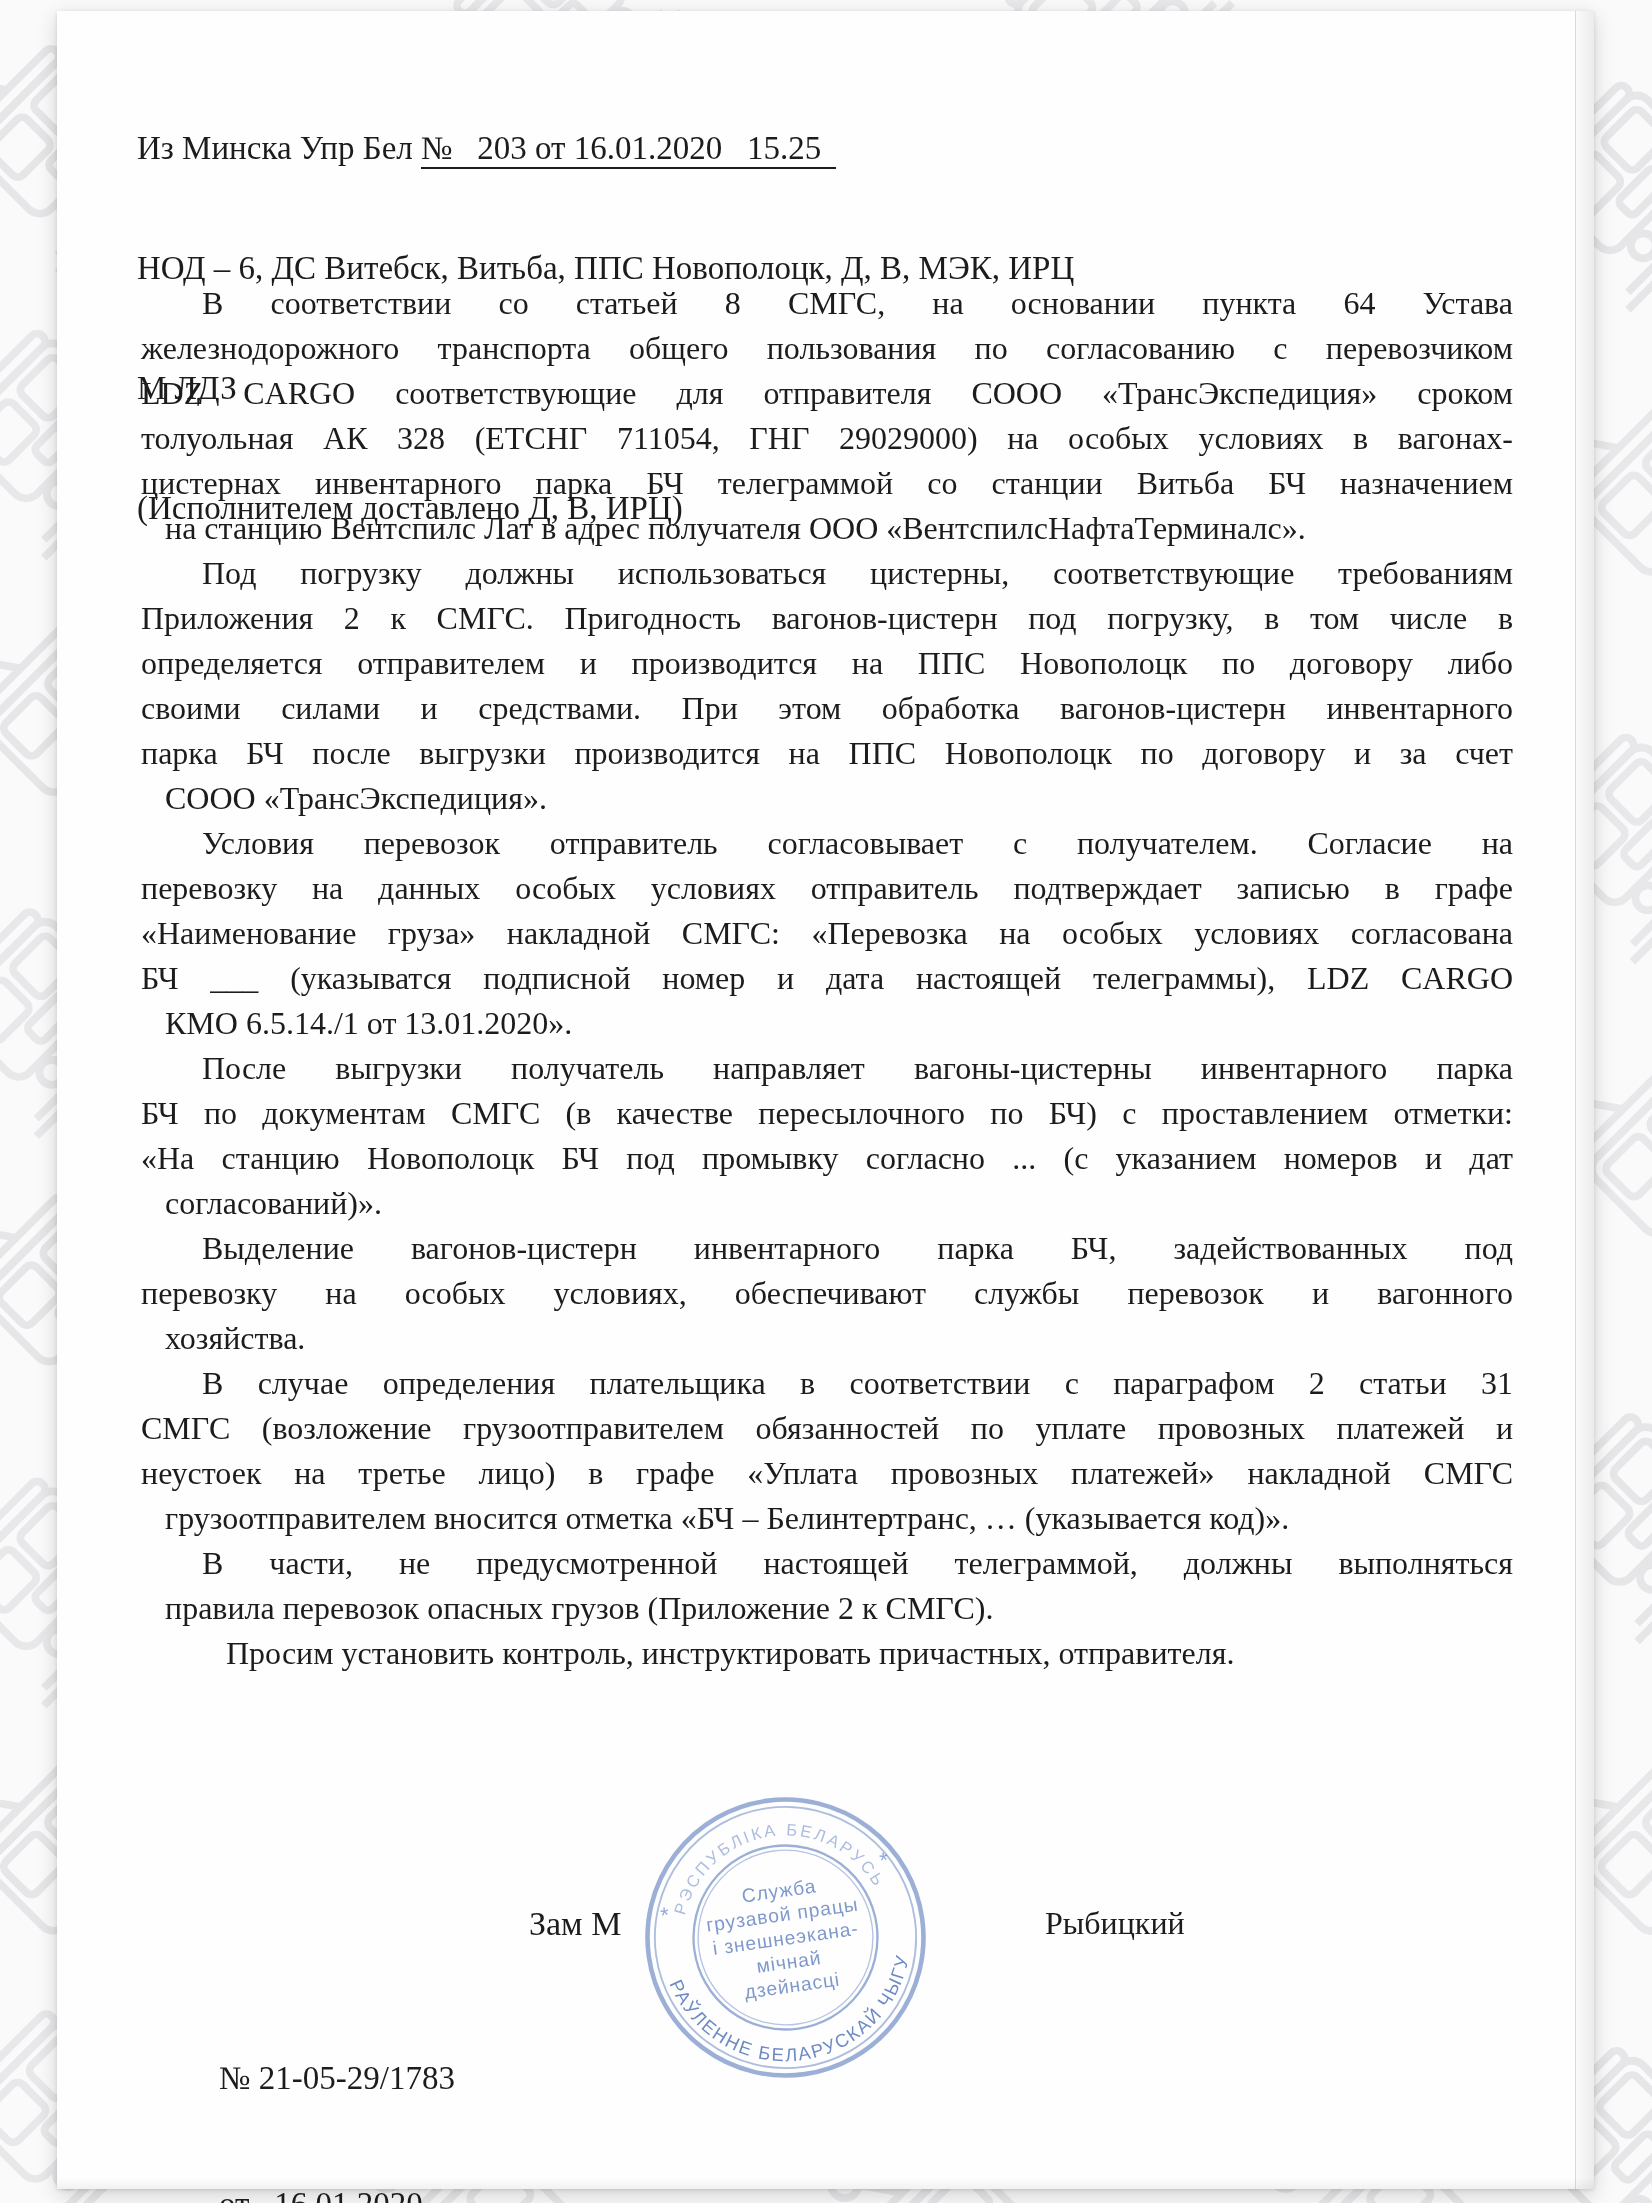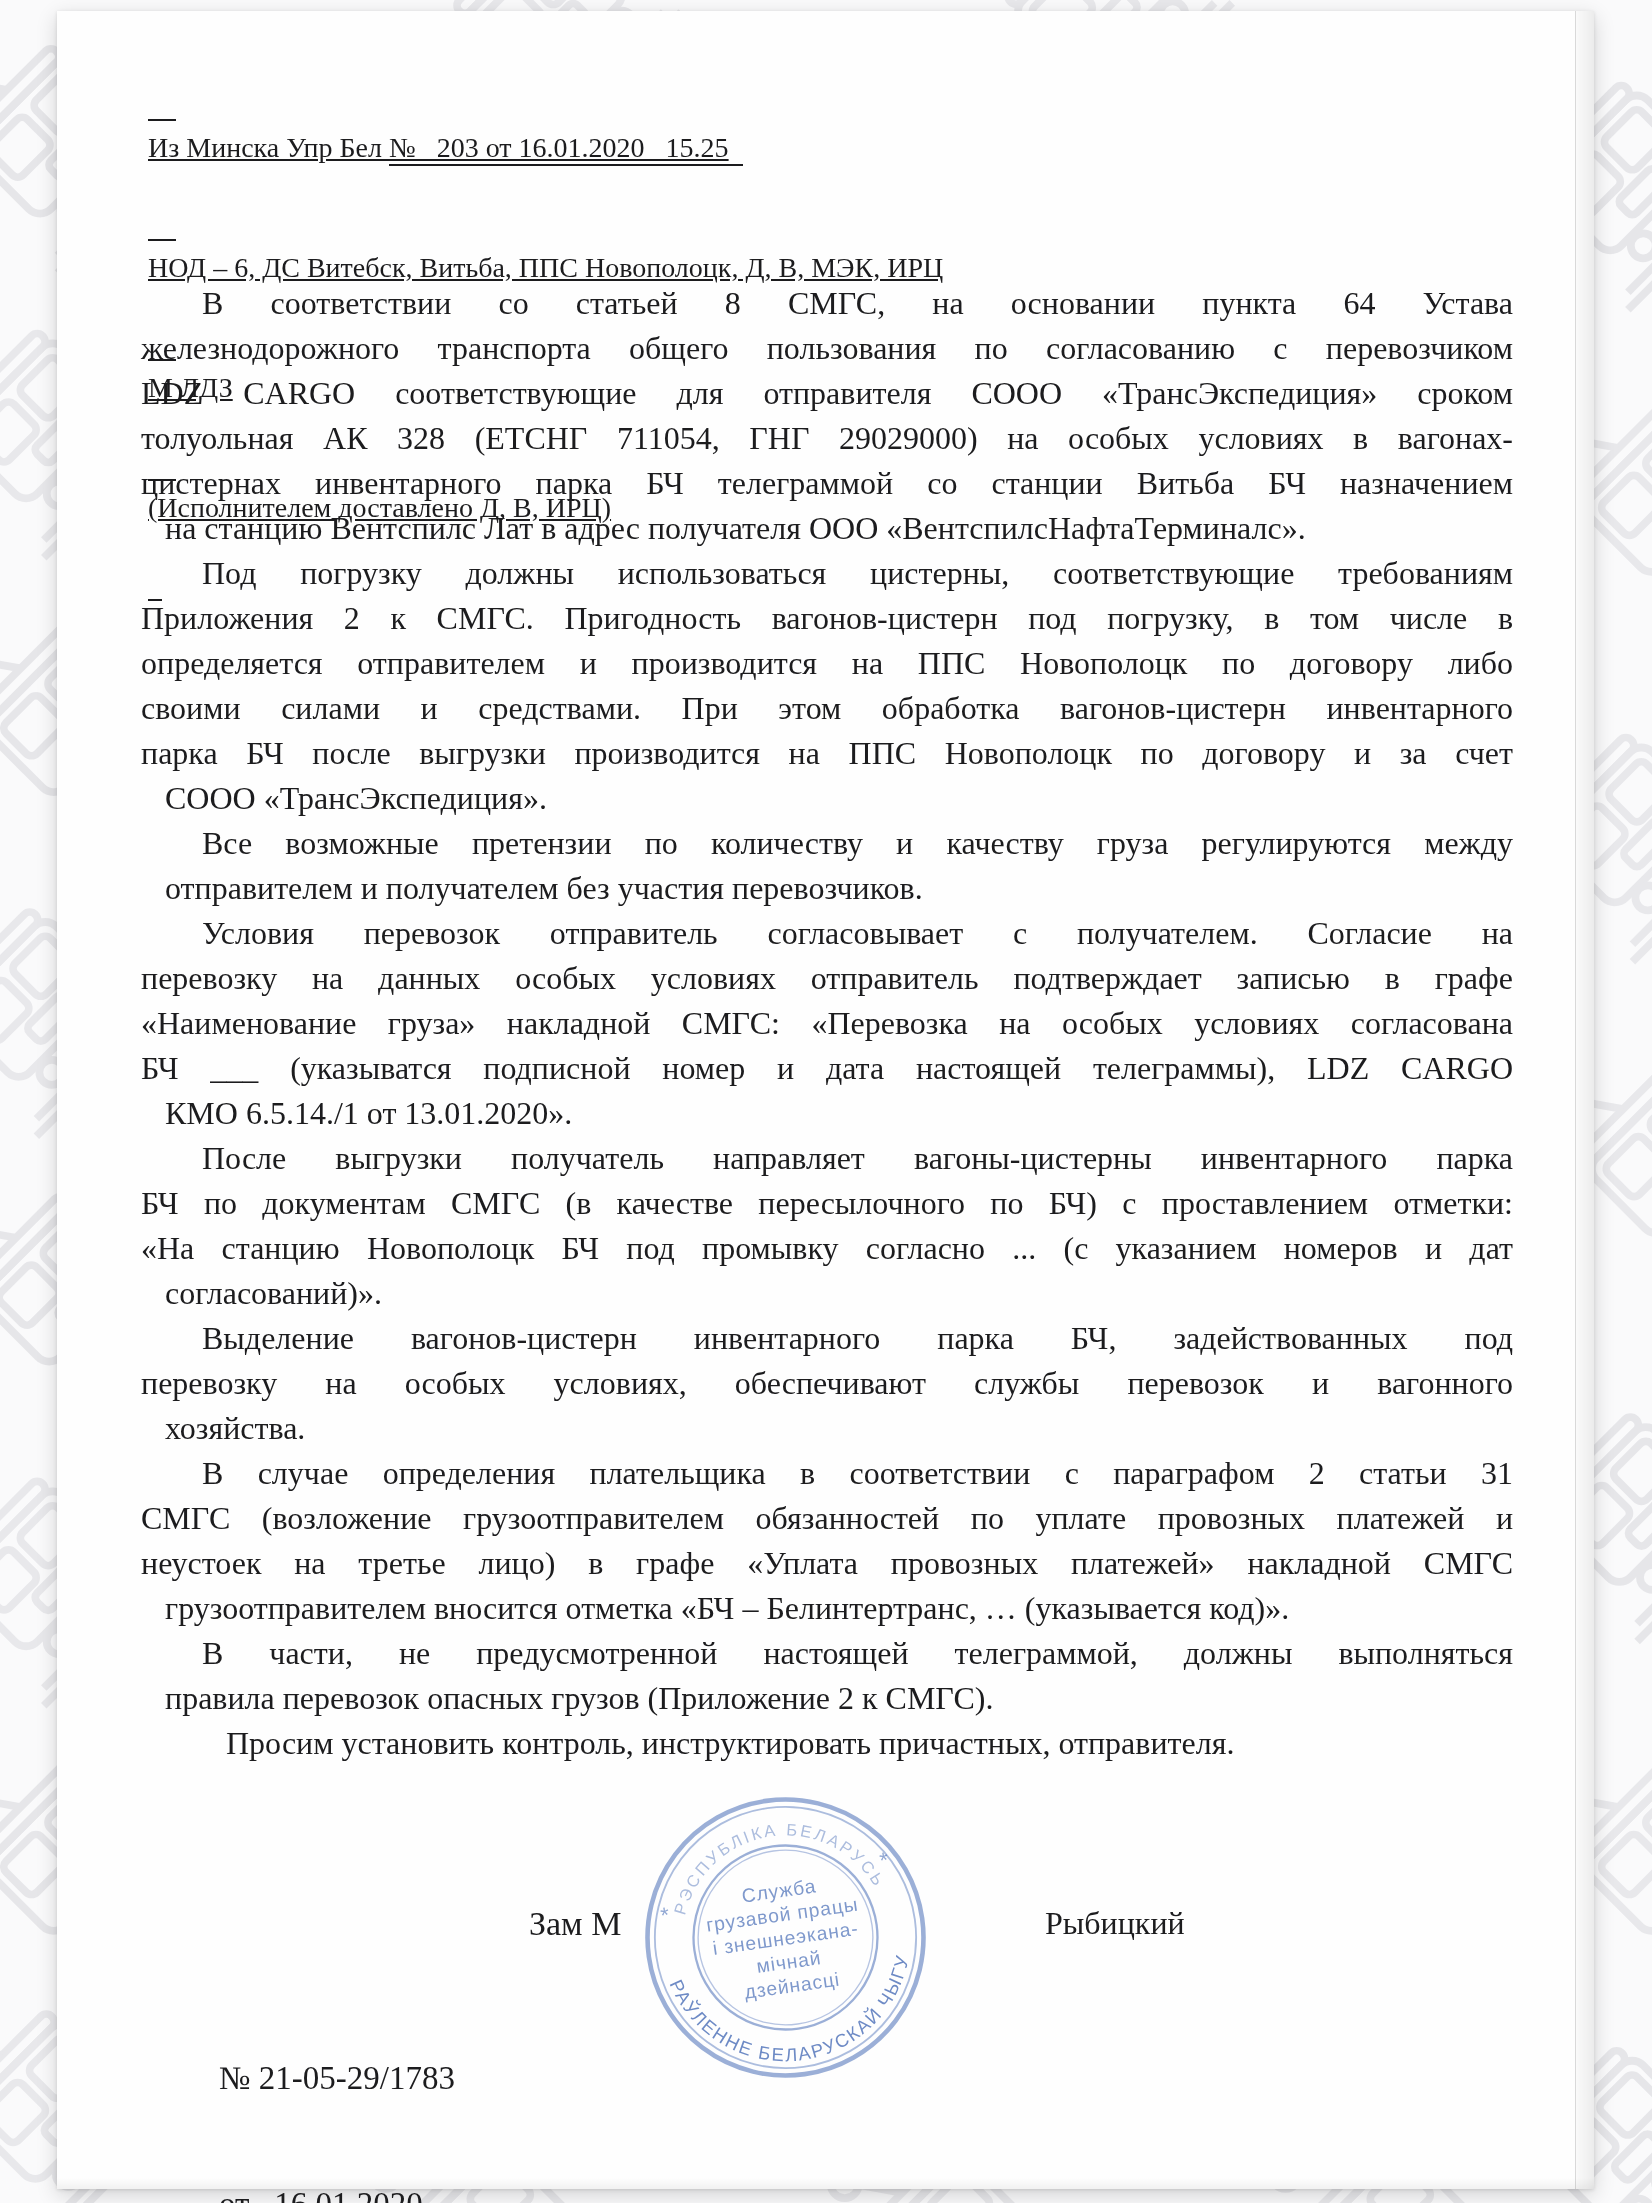--- a/index.html
+++ b/index.html
@@ -21,22 +21,22 @@
     background:linear-gradient(to right, rgba(0,0,0,0.015), rgba(0,0,0,0.07));
     border-left:0.9px solid rgba(0,0,0,0.08);
   }
   .page::before{ 
     content:"";position:absolute;left:0;bottom:0;width:100%;height:11px;
     background:linear-gradient(to bottom, rgba(0,0,0,0.0), rgba(0,0,0,0.05));
   }
   .ink{color:#1c1c1e;}
   
   .header{
-    position:absolute;left:91px;top:37px;
-    font-size:28px;line-height:40px;white-space:pre;text-decoration:underline;
+    position:absolute;left:80px;top:37px;
+    font-size:33px;line-height:40px;white-space:pre;
   }
   .u-number{
     border-bottom:2.8px solid #1c1c1e;padding-bottom:0.9px;padding-right:14.7px;
   }
   
   .docbody{
     position:absolute;left:84px;top:270px;width:1372px;
     font-size:32px;line-height:45px;
   }
   .bline{text-align:justify;text-align-last:justify;}
@@ -118,24 +118,20 @@
       </div>
       <div>
         <div class="bline firstline">Под погрузку должны использоваться цистерны, соответствующие требованиям</div>
         <div class="bline">Приложения 2 к СМГС. Пригодность вагонов-цистерн под погрузку, в том числе в</div>
         <div class="bline">определяется отправителем и производится на ППС Новополоцк по договору либо</div>
         <div class="bline">своими силами и средствами. При этом обработка вагонов-цистерн инвентарного</div>
         <div class="bline">парка БЧ после выгрузки производится на ППС Новополоцк по договору и за счет</div>
         <div class="bline lastline">СООО «ТрансЭкспедиция».</div>
       </div>
       <div>
-        <div class="bline firstline">Все возможные претензии по количеству и качеству груза регулируются между</div>
-        <div class="bline lastline">отправителем и получателем без участия перевозчиков.</div>
-      </div>
-      <div>
         <div class="bline firstline">Условия перевозок отправитель согласовывает с получателем. Согласие на</div>
         <div class="bline">перевозку на данных особых условиях отправитель подтверждает записью в графе</div>
         <div class="bline">«Наименование груза» накладной СМГС: «Перевозка на особых условиях согласована</div>
         <div class="bline">БЧ ___ (указыватся подписной номер и дата настоящей телеграммы), LDZ CARGO</div>
         <div class="bline lastline">КМО 6.5.14./1 от 13.01.2020».</div>
       </div>
       <div>
         <div class="bline firstline">После выгрузки получатель направляет вагоны-цистерны инвентарного парка</div>
         <div class="bline">БЧ по документам СМГС (в качестве пересылочного по БЧ) с проставлением отметки:</div>
         <div class="bline">«На станцию Новополоцк БЧ под промывку согласно ... (с указанием номеров и дат</div>

